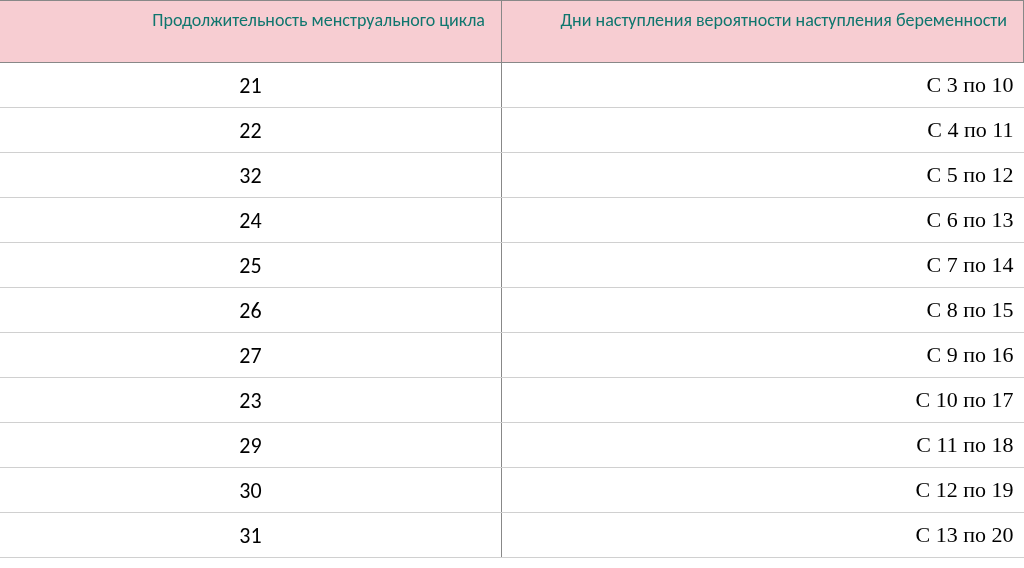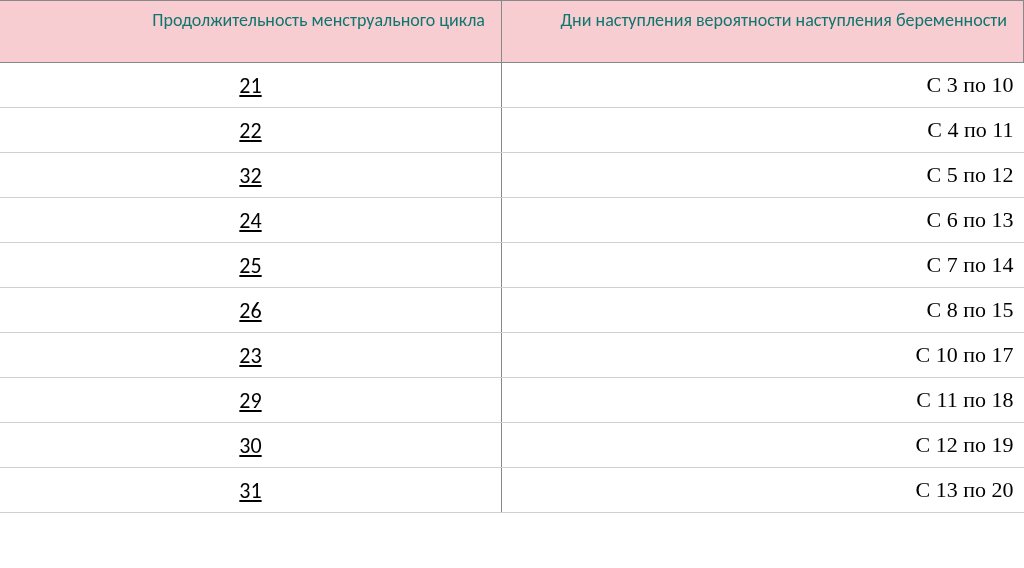--- a/index.html
+++ b/index.html
@@ -47,21 +47,20 @@
       color: #000;
       padding: 6px 10px;
       border-bottom: 1px solid #d0d0d0;
       border-right: 1px solid #888;
       height: 45px;
       vertical-align: middle;
     }
     .data-cell-left {
       text-align: center;
       border-left: none;
-      text-decoration: underline;
     }
     .data-cell-right {
       text-align: right;
       padding-left: 14px;
       border-right: none;
       font-family: Liberation Serif, serif;
     }
   </style>
 </head>
 <body>
@@ -92,20 +91,24 @@
     </tr>
     <tr class="data-row">
       <td class="data-cell data-cell-left">25</td>
       <td class="data-cell data-cell-right">С 7 по 14</td>
     </tr>
     <tr class="data-row">
       <td class="data-cell data-cell-left">26</td>
       <td class="data-cell data-cell-right">С 8 по 15</td>
     </tr>
     <tr class="data-row">
+      <td class="data-cell data-cell-left">27</td>
+      <td class="data-cell data-cell-right">С 9 по 16</td>
+    </tr>
+    <tr class="data-row">
       <td class="data-cell data-cell-left">23</td>
       <td class="data-cell data-cell-right">С 10 по 17</td>
     </tr>
     <tr class="data-row">
       <td class="data-cell data-cell-left">29</td>
       <td class="data-cell data-cell-right">С 11 по 18</td>
     </tr>
     <tr class="data-row">
       <td class="data-cell data-cell-left">30</td>
       <td class="data-cell data-cell-right">С 12 по 19</td>

